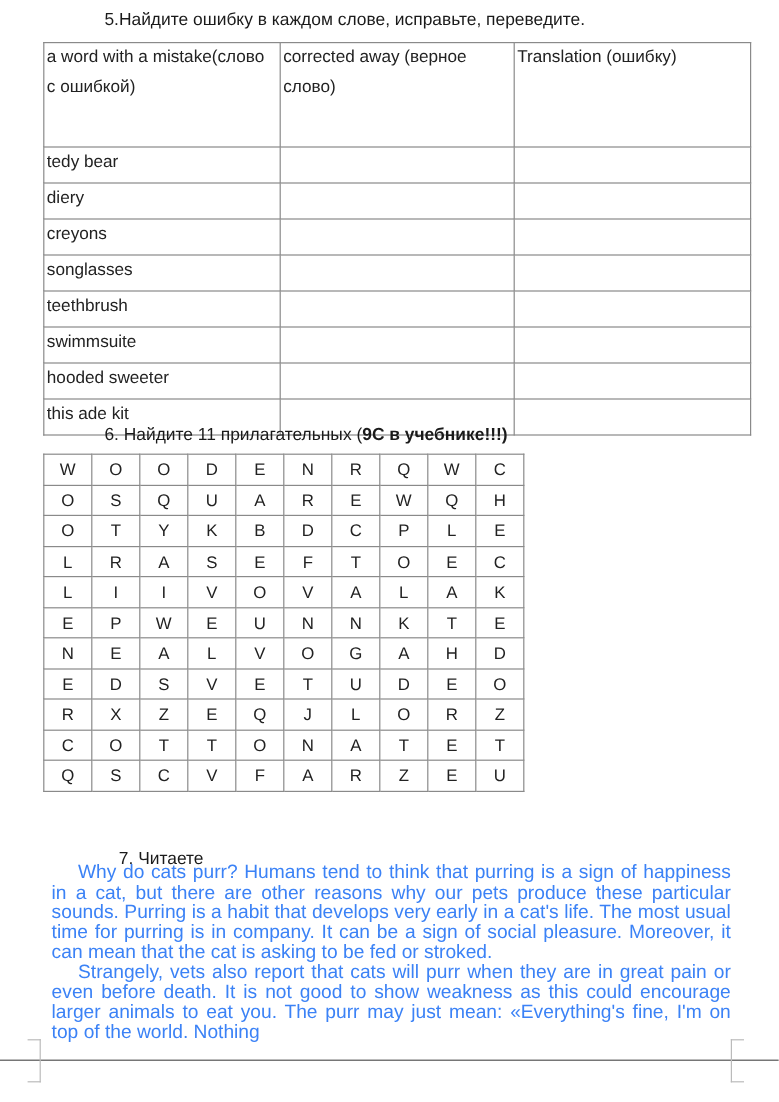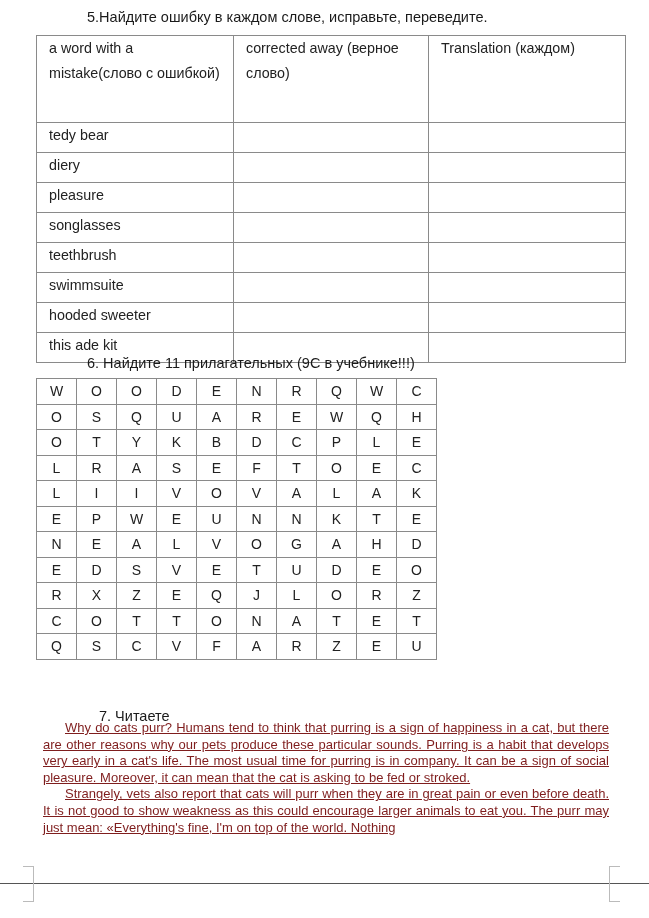--- a/index.html
+++ b/index.html
@@ -4,30 +4,30 @@
 <style>
   html, body { margin: 0; padding: 0; background: #ffffff; }
   body {
     width: 649px; height: 918px; position: relative; overflow: hidden;
     font-family: "Liberation Sans", sans-serif; color: #1a1a1a;
   }
   .abs { position: absolute; }
   .task-title { font-size: 14.5px; white-space: nowrap; }
   #t5 { left: 87px; top: 9px; }
   #t6 { left: 87px; top: 355px; }
-  #t6 b { font-weight: normal; }
+  #t6 b { font-weight: bold; }
   #t7 { left: 87px; top: 708px; margin-left: 12px; }
 
   
   #words-table {
     position: absolute; left: 36px; top: 35px; width: 589px;
     border-collapse: collapse; table-layout: fixed;
   }
   #words-table td {
-    border: 1px solid #8a8a8a; vertical-align: top; padding: 0 12px;
+    border: 1px solid #8a8a8a; vertical-align: top; padding: 0 2px;
     font-size: 14.3px; line-height: 25px; color: #222;
   }
   #words-table col.c1 { width: 197px; }
   #words-table col.c2 { width: 195px; }
   #words-table col.c3 { width: 197px; }
   #words-table tr.head td { height: 86px; padding-top: 0; }
   #words-table tr.row td { height: 28px; line-height: 22px; padding-top: 1px; }
 
   
   #grid {
@@ -36,21 +36,21 @@
   }
   #grid td {
     width: 39px; height: 24.5px; border: 1px solid #8a8a8a;
     text-align: center; vertical-align: middle; font-size: 14px; color: #222;
     padding: 0;
   }
 
   
   #reading {
     position: absolute; left: 43px; top: 720px; width: 566px;
-    font-size: 13px; line-height: 16.6px; text-align: justify; color: #7f1d1d; text-decoration: underline;
+    font-size: 16px; line-height: 16.6px; text-align: justify; color: #3b82f6;
   }
   #reading p { margin: 0; text-indent: 22px; }
   #tail { left: 43px; top: 936px; font-size: 14.2px; color: #1a1a1a; }
 
   
   #page-break-line { left: 0; top: 883px; width: 649px; height: 1px; background: #555; }
   .crop { position: absolute; width: 10px; height: 34px; border-color: #bbb; border-style: solid; }
   #crop-left { left: 23px; top: 866px; border-width: 1px 1px 1px 0; }
   #crop-right { left: 609px; top: 866px; border-width: 1px 0 1px 1px; }
 </style>
@@ -62,34 +62,34 @@
 <table id="words-table">
   <colgroup>
       <col class="c1">
       <col class="c2">
       <col class="c3">
     </colgroup>
   <tbody id="words-body">
     <tr class="head">
       <td>a word with a mistake(слово с ошибкой)</td>
       <td>corrected away (верное слово)</td>
-      <td>Translation (каждом)</td>
+      <td>Translation (ошибку)</td>
     </tr>
   <tr class="row">
         <td>tedy bear</td>
         <td></td>
         <td></td>
       </tr>
       <tr class="row">
         <td>diery</td>
         <td></td>
         <td></td>
       </tr>
       <tr class="row">
-        <td>pleasure</td>
+        <td>creyons</td>
         <td></td>
         <td></td>
       </tr>
       <tr class="row">
         <td>songlasses</td>
         <td></td>
         <td></td>
       </tr>
       <tr class="row">
         <td>teethbrush</td>

